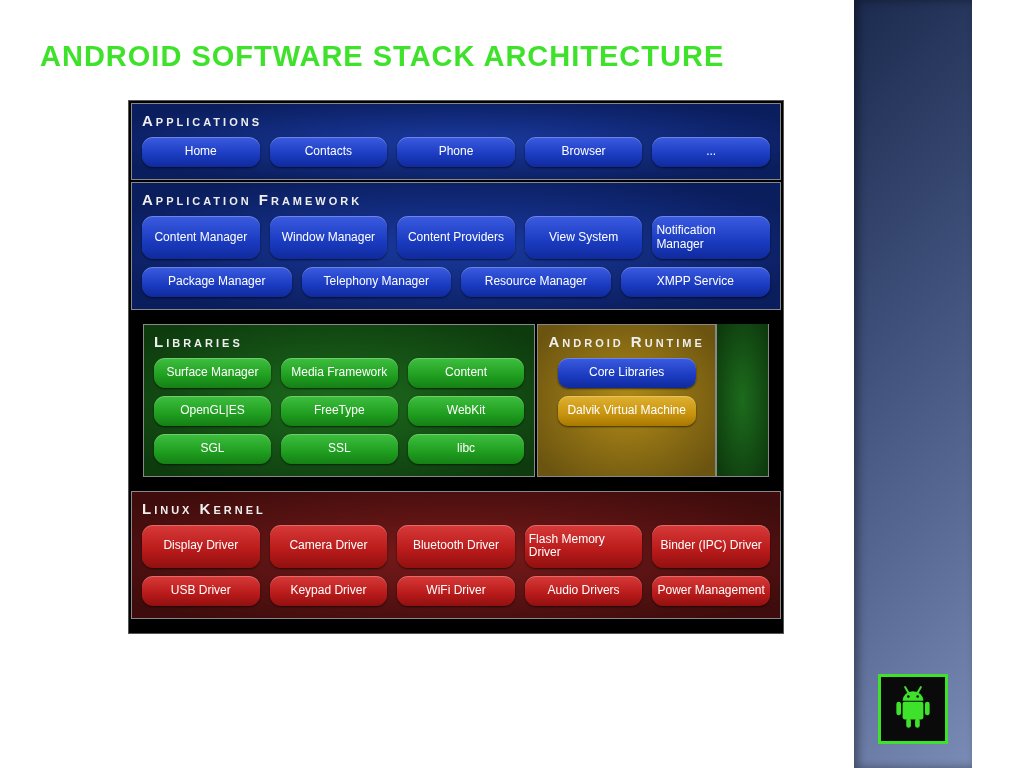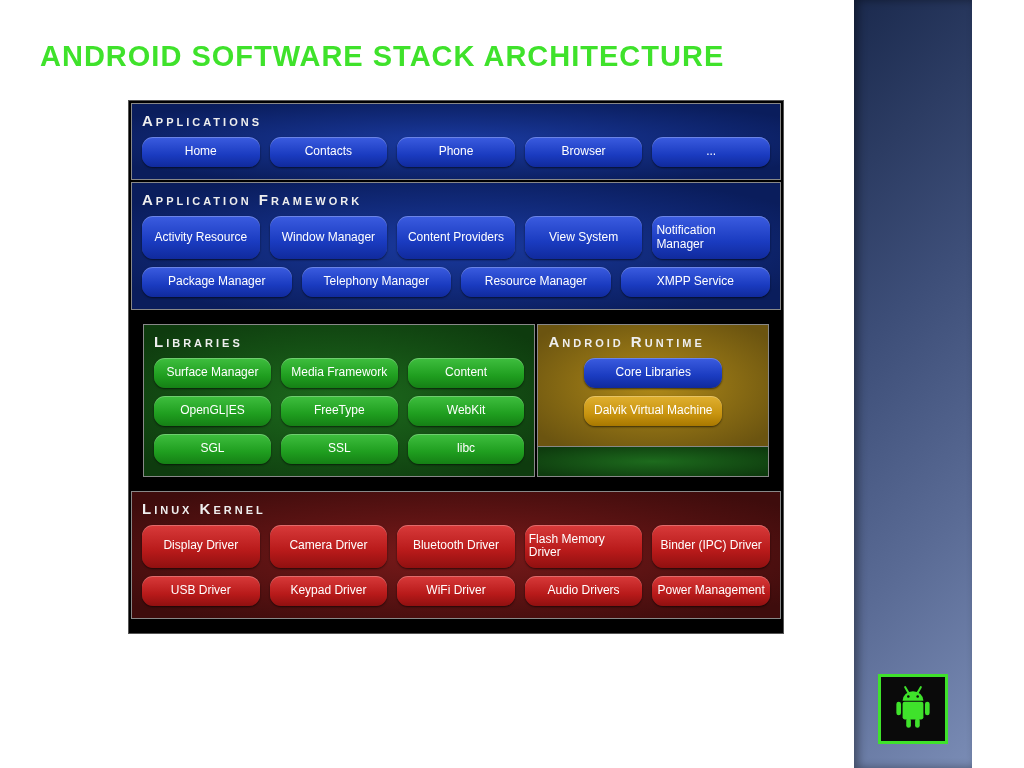--- a/index.html
+++ b/index.html
@@ -77,36 +77,36 @@
     display: flex;
     align-items: center;
     justify-content: center;
   }
   .pill span { display: block; }
   
   .layer.apps      { background: radial-gradient(ellipse at center, #1a3aa0 0%, #0a1d5c 85%); }
   .layer.framework { background: radial-gradient(ellipse at center, #1a3aa0 0%, #0a1d5c 85%); }
   .layer.middle    { background: none; border: none; margin-bottom: 2px; padding: 12px; display: flex; gap: 2px; }
   .sub-libraries  { flex: 1.6; background: radial-gradient(ellipse at center, #1d6b1d 0%, #0e3b0e 90%); border: 1px solid #888; padding: 8px 10px 12px 10px; }
-  .sub-runtime-wrap { flex: 1; display: flex; flex-direction: column; }
+  .sub-runtime-wrap { flex: 1; display: flex; flex-direction: row; }
   .sub-runtime    { background: radial-gradient(ellipse at center, #b08a18 0%, #6b5410 90%); border: 1px solid #888; padding: 8px 10px 12px 10px; }
   .runtime-fill   { flex: 1; background: radial-gradient(ellipse at center, #1d6b1d 0%, #0e3b0e 90%); border: 1px solid #888; border-top: none; }
   .layer.kernel    { background: radial-gradient(ellipse at center, #7a1a1a 0%, #3e0c0c 90%); margin-bottom: 12px; }
   
   .pill-blue   { background: linear-gradient(#3b5ce0, #1a3bc0 60%, #102a9c); }
   .pill-green  { background: linear-gradient(#3fbf3f, #1f9e1f 60%, #158015); }
   .pill-yellow { background: linear-gradient(#e0b030, #c89410 60%, #a87800); }
   .pill-red    { background: linear-gradient(#d83a3a, #b81a1a 60%, #901010); }
   
   .row3 { display: flex; gap: 10px; margin-bottom: 8px; }
   .row3:last-child { margin-bottom: 0; }
   .row3 .pill { flex: 1; }
   .row-rt { display: flex; justify-content: center; margin-bottom: 8px; }
   .row-rt:last-child { margin-bottom: 8px; }
-  .row-rt .pill { flex: 0 0 130px; }
+  .row-rt .pill { flex: 0 0 130px; border-radius: 10px; }
   .logo {
     position: absolute;
     right: 24px;
     bottom: 24px;
     width: 70px;
     height: 70px;
     background: #0a0a0a;
     border: 3px solid #3fe22b;
     box-sizing: border-box;
     display: flex;
@@ -143,21 +143,21 @@
         <div class="pill pill-blue">
             <span>...</span>
           </div>
       </div>
     </div>
 
     <div class="layer framework">
       <div class="layer-title">Application Framework</div>
       <div class="row">
         <div class="pill pill-blue">
-            <span>Activity Resource</span>
+            <span>Content Manager</span>
           </div>
         <div class="pill pill-blue">
             <span>Window Manager</span>
           </div>
         <div class="pill pill-blue">
             <span>Content Providers</span>
           </div>
         <div class="pill pill-blue">
             <span>View System</span>
           </div>

